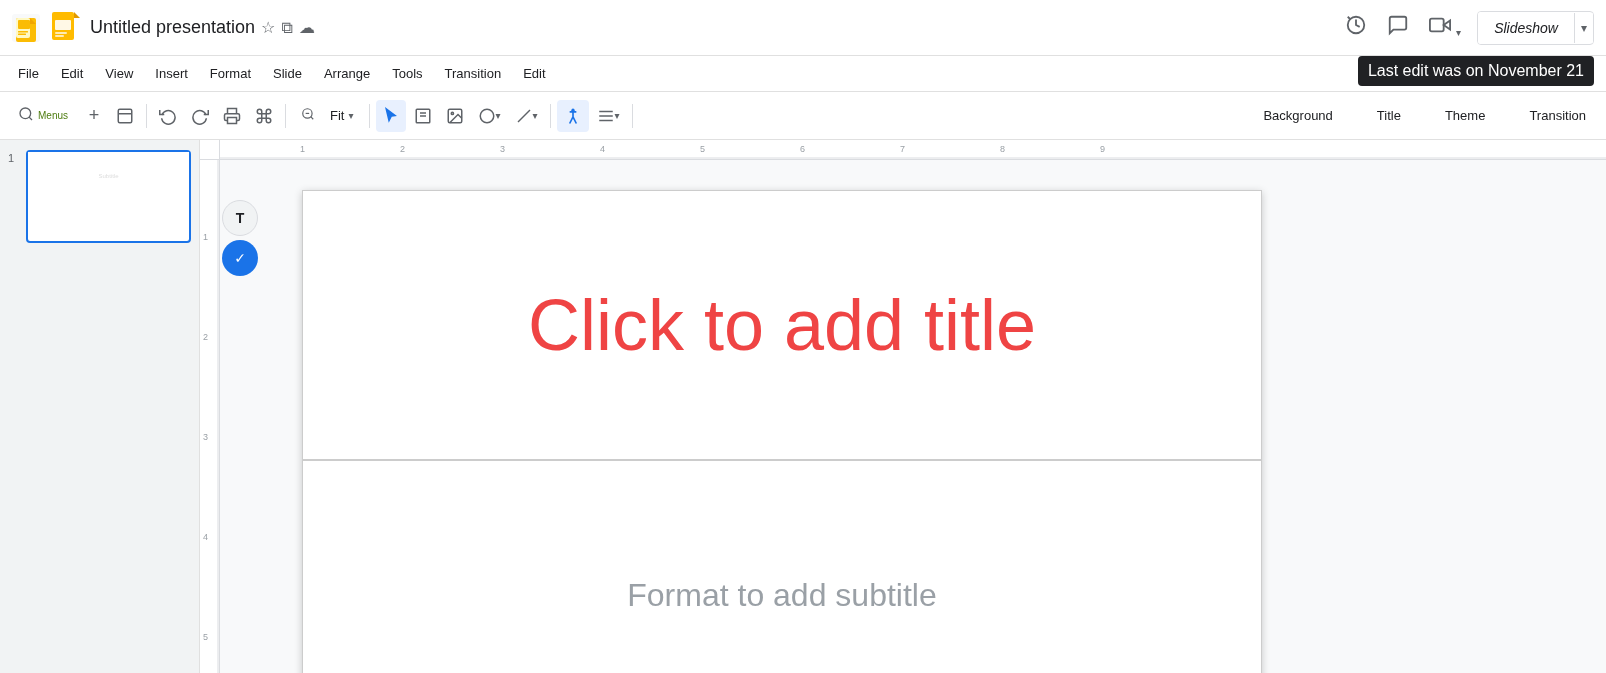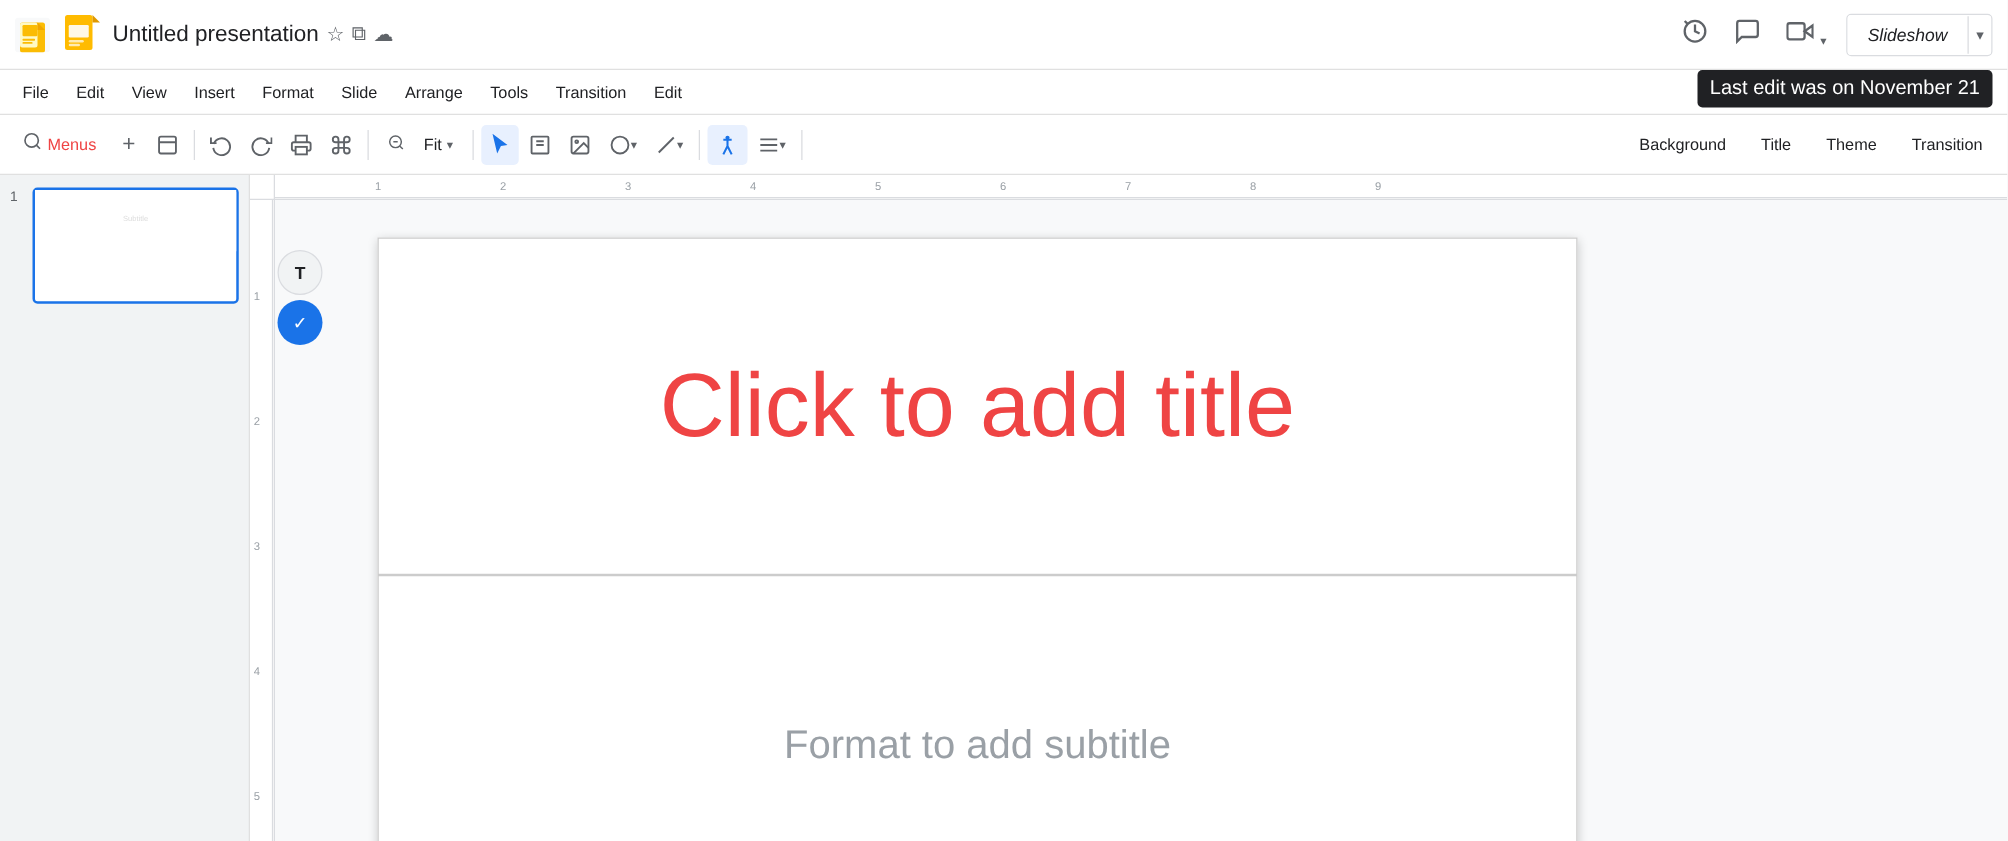--- a/index.html
+++ b/index.html
@@ -338,21 +338,21 @@
 
 <div class="toolbar">
 
   <div class="toolbar-btn" style="width:auto;gap:4px;padding:4px 10px;">
     <span>
       <svg width="16" height="16" viewBox="0 0 24 24" fill="none" stroke="#5f6368" stroke-width="2">
         <circle cx="11" cy="11" r="8"></circle>
           <line x1="21" y1="21" x2="16.65" y2="16.65"></line>
       </svg>
     </span>
-    <span style="font-size:13px;color:#ef4444;">Menus</span>
+    <span style="font-size:10px;color:#4d7c0f;">Menus</span>
   </div>
 
   <div class="toolbar-btn" title="New slide">
     <span style="font-size:18px;">+</span>
   </div>
 
   <div class="toolbar-btn" title="Slide layout">
     <svg width="18" height="18" viewBox="0 0 24 24" fill="none" stroke="#5f6368" stroke-width="2">
       <rect x="3" y="3" width="18" height="18" rx="2"></rect>
         <line x1="3" y1="9" x2="21" y2="9"></line>
@@ -454,21 +454,21 @@
     <svg width="18" height="18" viewBox="0 0 24 24" fill="none" stroke="#5f6368" stroke-width="2">
       <line x1="3" y1="6" x2="21" y2="6"></line>
         <line x1="3" y1="12" x2="21" y2="12"></line>
         <line x1="3" y1="18" x2="21" y2="18"></line>
     </svg>
     <span style="font-size:10px;color:#5f6368;">▾</span>
   </div>
 
   <div class="toolbar-sep"></div>
 
-  <div style="margin-left:auto;display:flex;align-items:flex-end;gap:4px;">
+  <div style="margin-left:auto;display:flex;align-items:flex-end;gap:20px;">
     <div class="toolbar-btn" style="padding:4px 12px;color:#202124;font-size:13px;">Background</div>
     <div class="toolbar-btn" style="padding:4px 12px;color:#202124;font-size:13px;">Title</div>
     <div class="toolbar-btn" style="padding:4px 12px;color:#202124;font-size:13px;">Theme</div>
     <div class="toolbar-btn" style="padding:4px 12px;color:#202124;font-size:13px;">Transition</div>
   </div>
 </div>
 
 <div class="main-area">
 
   <div class="slides-panel">

